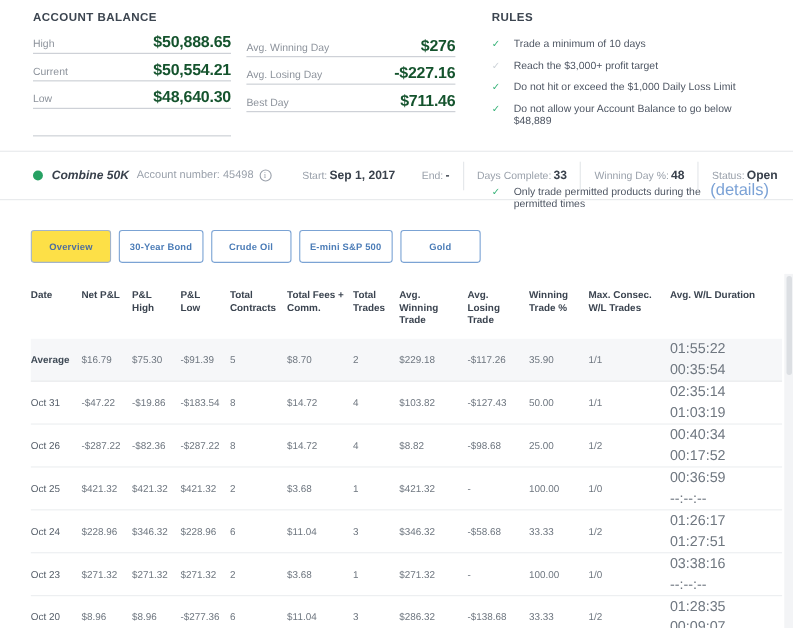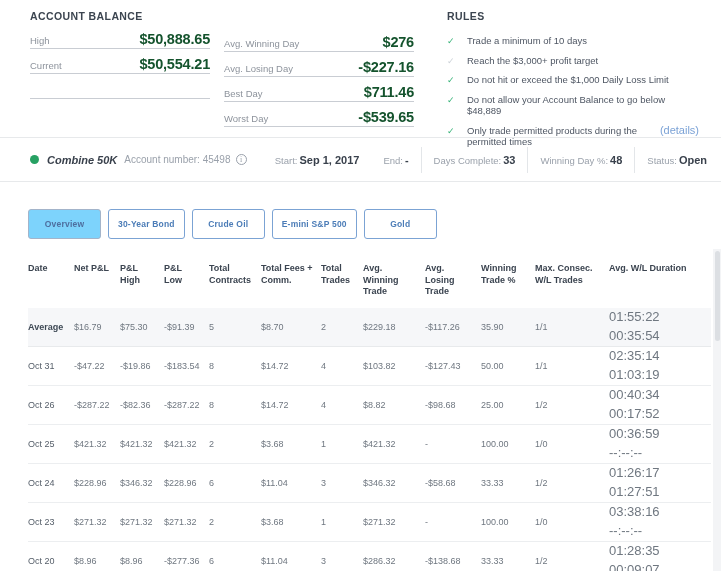--- a/index.html
+++ b/index.html
@@ -40,21 +40,21 @@
   .stat-value { font-size: 14.5px; font-weight: bold; color: #14532d; letter-spacing: -0.2px; }
 
   
   .rules { margin-left: 33px; flex: 1; }
   .rules-list { margin-top: 13px; }
   .rule-item { display: flex; align-items: baseline; margin-bottom: 8.5px; }
   .check { font-size: 9px; width: 20px; flex: 0 0 20px; font-weight: bold; }
   .check.met { color: #35b277; }
   .check.pending { color: #ccd2d8; }
   .rule-text { font-size: 9.5px; color: #4e5663; }
-  .rule-link { font-size: 11px; color: #7ba2d6; margin-left: 3px; cursor: pointer; }
+  .rule-link { font-size: 15px; color: #7ba2d6; margin-left: 3px; cursor: pointer; margin-top: 40px; }
 
   
   .account-bar {
     height: 45px;
     border-top: 1px solid #e7e9eb;
     border-bottom: 1px solid #e7e9eb;
     display: flex;
     align-items: center;
     padding: 0 14px 0 30px;
   }
@@ -80,21 +80,21 @@
   .tabs { display: flex; gap: 7px; margin: 27px 0 0 28px; }
   .tab {
     min-width: 73px; height: 30px;
     border: 1px solid #7ba3d4; border-radius: 3px;
     background: #ffffff; color: #4b7cb7;
     font-family: "Liberation Sans", sans-serif;
     font-size: 8.5px; font-weight: bold; letter-spacing: 0.2px;
     display: flex; align-items: center; justify-content: center;
     padding: 0 9px; cursor: pointer;
   }
-  .tab.active { background: #7dd3fc; border-color: #a3b4ca; color: #4e6e9e; }
+  .tab.active { background: #fde047; border-color: #a3b4ca; color: #4e6e9e; }
 
   
   .table { margin: 12px 0 0 28px; width: 683px; }
   .tr, .thead-row {
     display: grid;
     grid-template-columns: 46px 46px 44px 45px 52px 60px 42px 62px 56px 54px 74px 94px;
   }
   .thead-row { padding: 12px 0 10px 0; }
   .th {
     font-size: 9px; font-weight: bold; color: #3b4450;
@@ -132,40 +132,40 @@
       <div class="section-title">ACCOUNT BALANCE</div>
       <div id="balance-rows">
           <div class="stat-row">
             <span class="stat-label">High</span>
             <span class="stat-value">$50,888.65</span>
           </div>
           <div class="stat-row">
             <span class="stat-label">Current</span>
             <span class="stat-value">$50,554.21</span>
           </div>
+          <div class="stat-row">
+            <span class="stat-label">Low</span>
+            <span class="stat-value">$48,640.30</span>
+          </div>
           <div class="stat-row empty"></div>
         </div>
     </div>
     <div class="stats-col mid">
       <div id="daystat-rows">
           <div class="stat-row">
             <span class="stat-label">Avg. Winning Day</span>
             <span class="stat-value">$276</span>
           </div>
           <div class="stat-row">
             <span class="stat-label">Avg. Losing Day</span>
             <span class="stat-value">-$227.16</span>
           </div>
           <div class="stat-row">
             <span class="stat-label">Best Day</span>
             <span class="stat-value">$711.46</span>
-          </div>
-          <div class="stat-row">
-            <span class="stat-label">Worst Day</span>
-            <span class="stat-value">-$539.65</span>
           </div>
         </div>
     </div>
     <div class="rules">
       <div class="section-title">RULES</div>
       <div class="rules-list" id="rules-list">
           <div class="rule-item">
             <span class="check met">✓</span>
             <span class="rule-text">Trade a minimum of 10 days</span>
           </div>

